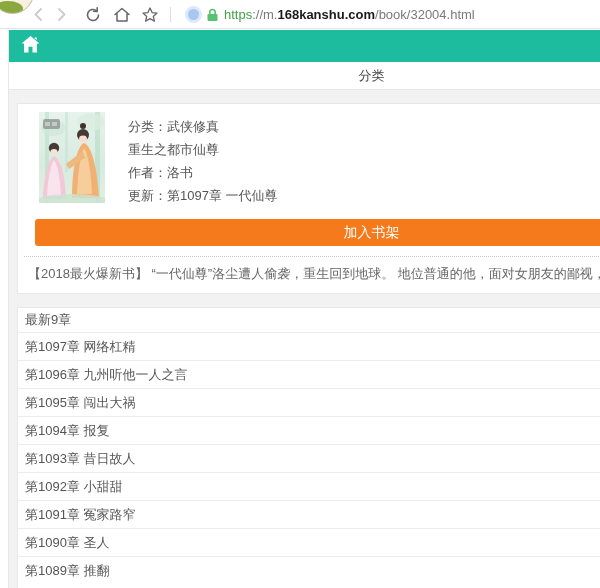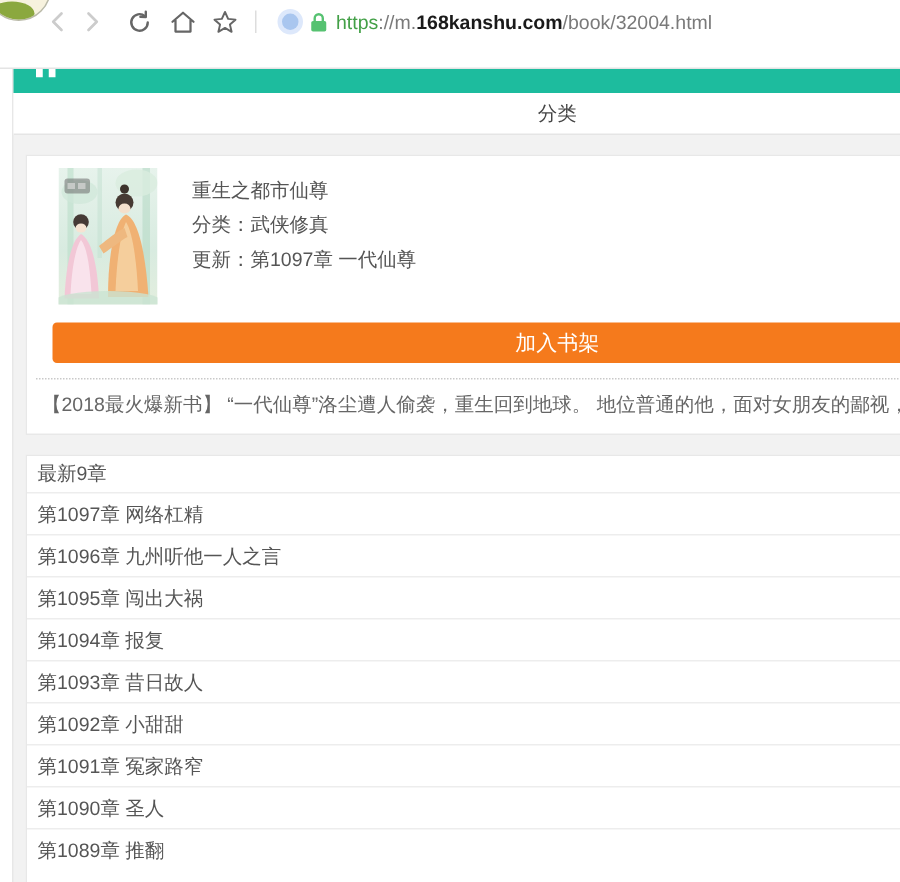--- a/index.html
+++ b/index.html
@@ -1,21 +1,21 @@
 <!DOCTYPE html>
 <html><head>
 <meta charset="utf-8">
 <style>
   * { margin:0; padding:0; box-sizing:border-box; }
   html,body { width:600px; height:588px; overflow:hidden; background:#fff;
               font-family:"Liberation Sans","DejaVu Sans",sans-serif; }
   body { position:relative; }
 
   
-  .browser-bar { position:relative; height:46px; background:#fff;
+  .browser-bar { position:relative; height:29px; background:#fff;
                  border-bottom:1px solid #e4e4e4; z-index:5; }
   .tb { position:absolute; top:6px; width:17px; height:17px; }
   .avatar-bubble { position:absolute; left:-9px; top:-29px; width:43px; height:43px;
                    border-radius:50%; background:#f7f2de; border:1px solid #b9b9a8;
                    overflow:hidden; z-index:6; }
   .avatar-bubble .blob { position:absolute; bottom:-4px; left:1px; width:30px; height:16px;
                          background:#8ba83e; border-radius:50%; }
   .tb-sep { position:absolute; left:170px; top:7px; width:1px; height:15px; background:#ddd; }
   .tp-circle { position:absolute; left:188px; top:9px; width:11px; height:11px;
                border-radius:50%; background:#a9c6ef; box-shadow:0 0 0 3px #dde8fb; }
@@ -154,22 +154,23 @@
             <path d="M8 84 C9 64 12 52 15 48 C19 53 21 66 22 84 Z" fill="#fae6ee" opacity="0.9"></path>
 
             <ellipse cx="33" cy="89" rx="36" ry="7" fill="#cbe3d2" opacity="0.8"></ellipse>
 
             <rect x="4" y="7" width="17" height="10" rx="2" fill="#6b6b6b" opacity="0.55"></rect>
             <rect x="6" y="10" width="5" height="4" fill="#d8d8d8" opacity="0.7"></rect>
             <rect x="13" y="10" width="5" height="4" fill="#d8d8d8" opacity="0.7"></rect>
           </svg>
         </div>
         <div class="meta">
+          <div>分类：武侠修真</div>
           <div>重生之都市仙尊</div>
-          <div>分类：武侠修真</div>
+          <div>作者：洛书</div>
           <div>更新：第1097章 一代仙尊</div>
         </div>
       </div>
       <button class="shelf-btn">加入书架</button>
       <div class="desc-wrap">
         <div class="desc">【2018最火爆新书】 “一代仙尊”洛尘遭人偷袭，重生回到地球。 地位普通的他，面对女朋友的鄙视，情敌的嘲讽，父母的</div>
       </div>
     </div>
 
     <div class="gap"></div>

